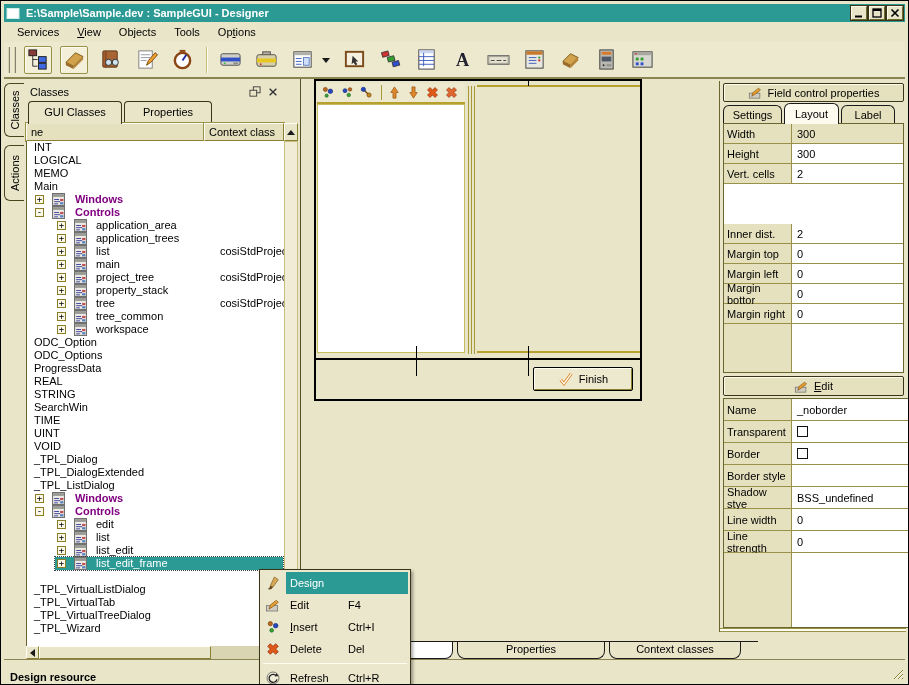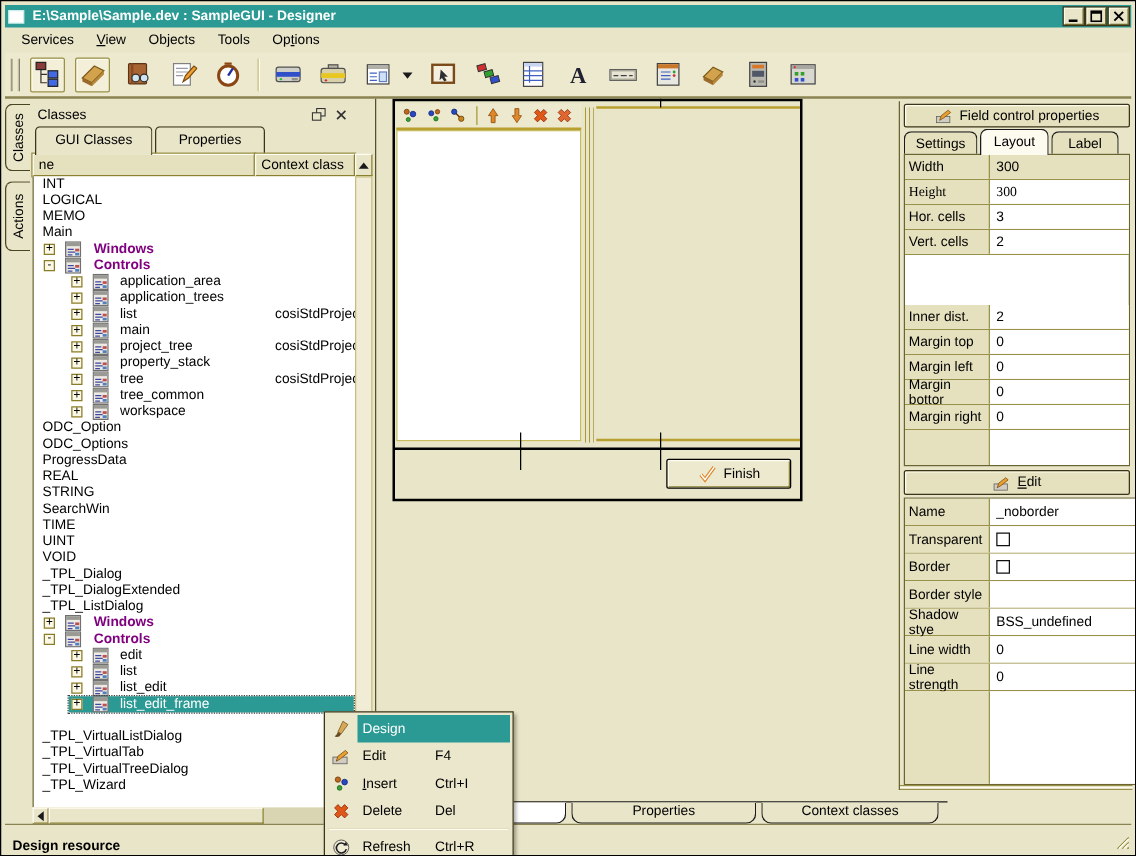--- a/index.html
+++ b/index.html
@@ -707,45 +707,41 @@
         <path d="M4 13l5 6L20 4" fill="none" stroke="#e08828" stroke-width="4.5"></path>
         <path d="M4 13l5 6L20 4" fill="none" stroke="#fff" stroke-width="1.8"></path>
       </svg>
     <span>Finish</span>
   </div>
 </div>
 
 <div class="abs" id="tabline"></div>
 <div class="abs btab active" style="left:330px;width:122px;"></div>
 <div class="abs btab" style="left:456px;width:148px;">Properties</div>
-<div class="abs btab" style="left:608px;width:142px;">Context classes</div>
+<div class="abs btab" style="left:608px;width:132px;">Context classes</div>
 
 <div class="abs" id="rp-border"></div>
 <div class="abs panel-btn" style="left:722px;top:82px;width:181px;height:19px;">
   <svg viewBox="0 0 24 24">
       <rect x="2" y="13" width="17" height="8" fill="#d0ccc0" stroke="#606060"></rect>
       <path d="M6 18l2-6 9-7 3 3-9 7z" fill="#e8a030" stroke="#7a4a10"></path>
     </svg>
   <span>Field control properties</span>
 </div>
 <div class="abs rtab" style="left:722px;top:104px;width:59px;">Settings</div>
 <div class="abs rtab active" style="left:783px;top:102px;width:55px;height:21px;line-height:20px;">Layout</div>
 <div class="abs rtab" style="left:840px;top:104px;width:54px;">Label</div>
 <div class="abs pgrid" id="layout-grid" style="left:722px;top:122px;width:181px;height:250px;">
     <div class="prow" style="height: 20px; flex: 0 0 20px;">
       <div class="pl">Width</div>
       <div class="pv selv">300</div>
     </div>
-    <div class="prow" style="height: 20px; flex: 0 0 20px; font-family: Liberation Serif, serif;">
+    <div class="prow" style="height: 20px; flex: 0 0 20px;">
       <div class="pl">Height</div>
       <div class="pv">300</div>
-    </div>
-    <div class="prow" style="height: 20px; flex: 0 0 20px;">
-      <div class="pl">Hor. cells</div>
-      <div class="pv">3</div>
     </div>
     <div class="prow" style="height: 20px; flex: 0 0 20px;">
       <div class="pl">Vert. cells</div>
       <div class="pv">2</div>
     </div>
     <div class="prow" style="height: 20px; flex: 0 0 20px; margin-top: 40px;">
       <div class="pl">Inner dist.</div>
       <div class="pv">2</div>
     </div>
     <div class="prow" style="height: 20px; flex: 0 0 20px;">

